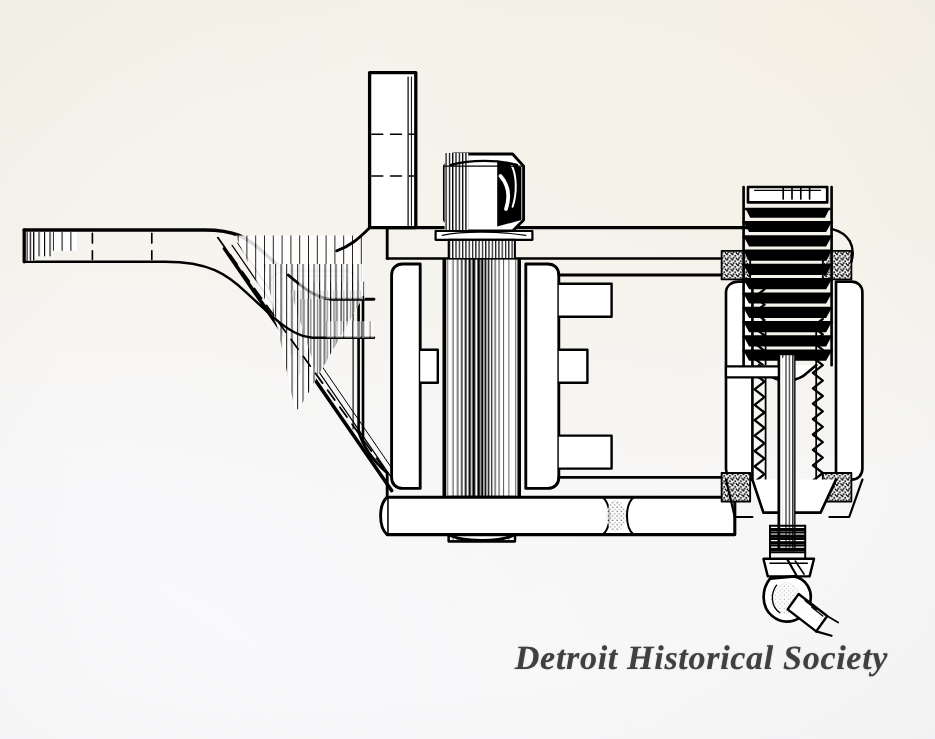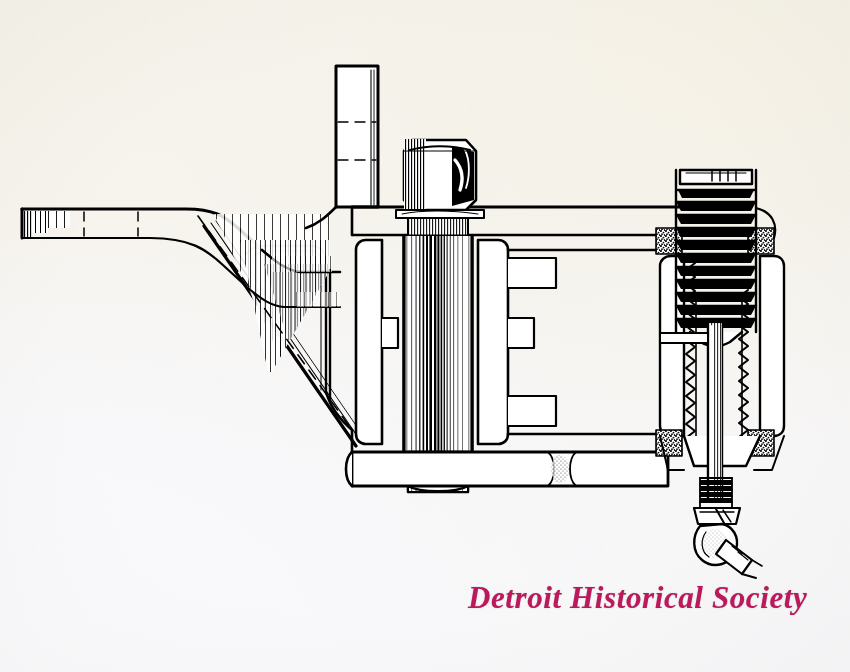--- a/index.html
+++ b/index.html
@@ -64,21 +64,21 @@
 
   .watermark {
     position: absolute;
     left: 468px;
     top: 580px;
     font-family: "Liberation Serif", "DejaVu Serif", serif;
     font-style: italic;
     font-weight: 700;
     font-size: 31px;
     letter-spacing: .6px;
-    color: #be185d;
+    color: #404040;
     white-space: nowrap;
     text-shadow: 0 0 1.2px rgba(160,160,168,.75);
     user-select: none;
     pointer-events: none;
   }
 </style>
 </head>
 <body>
 
 <div id="photo-frame">

